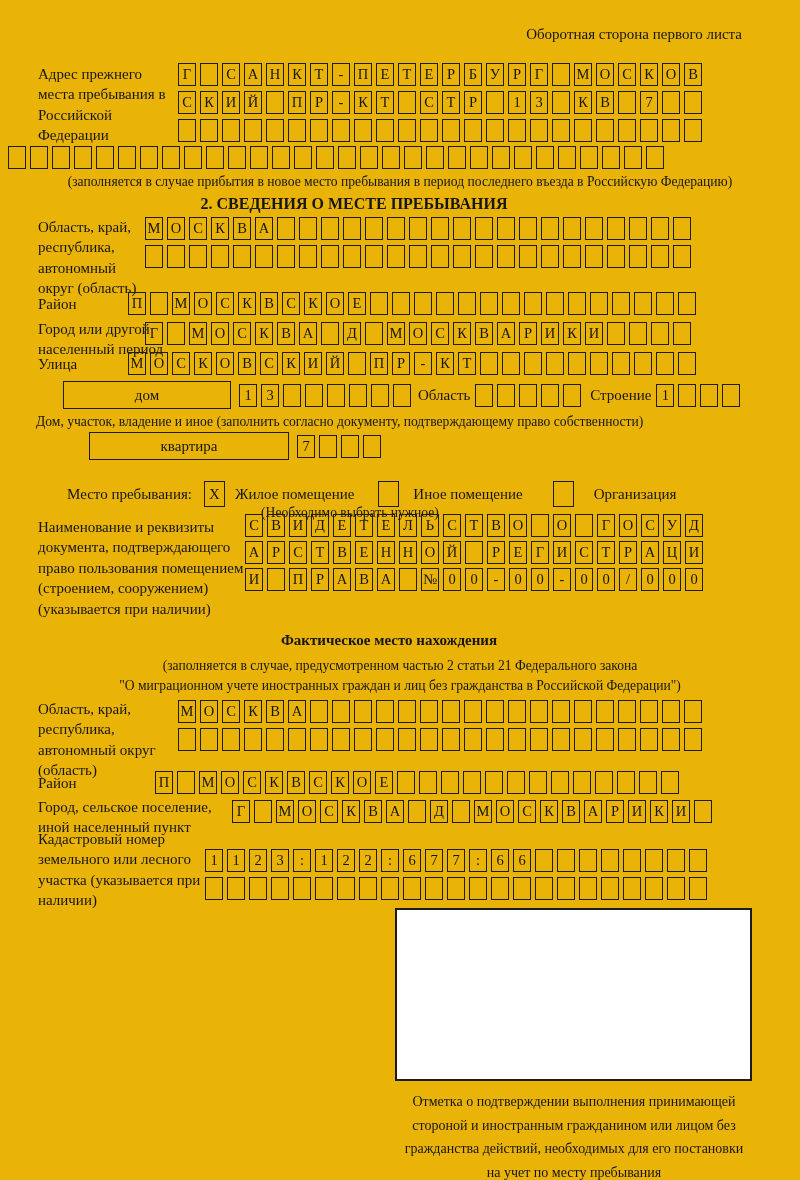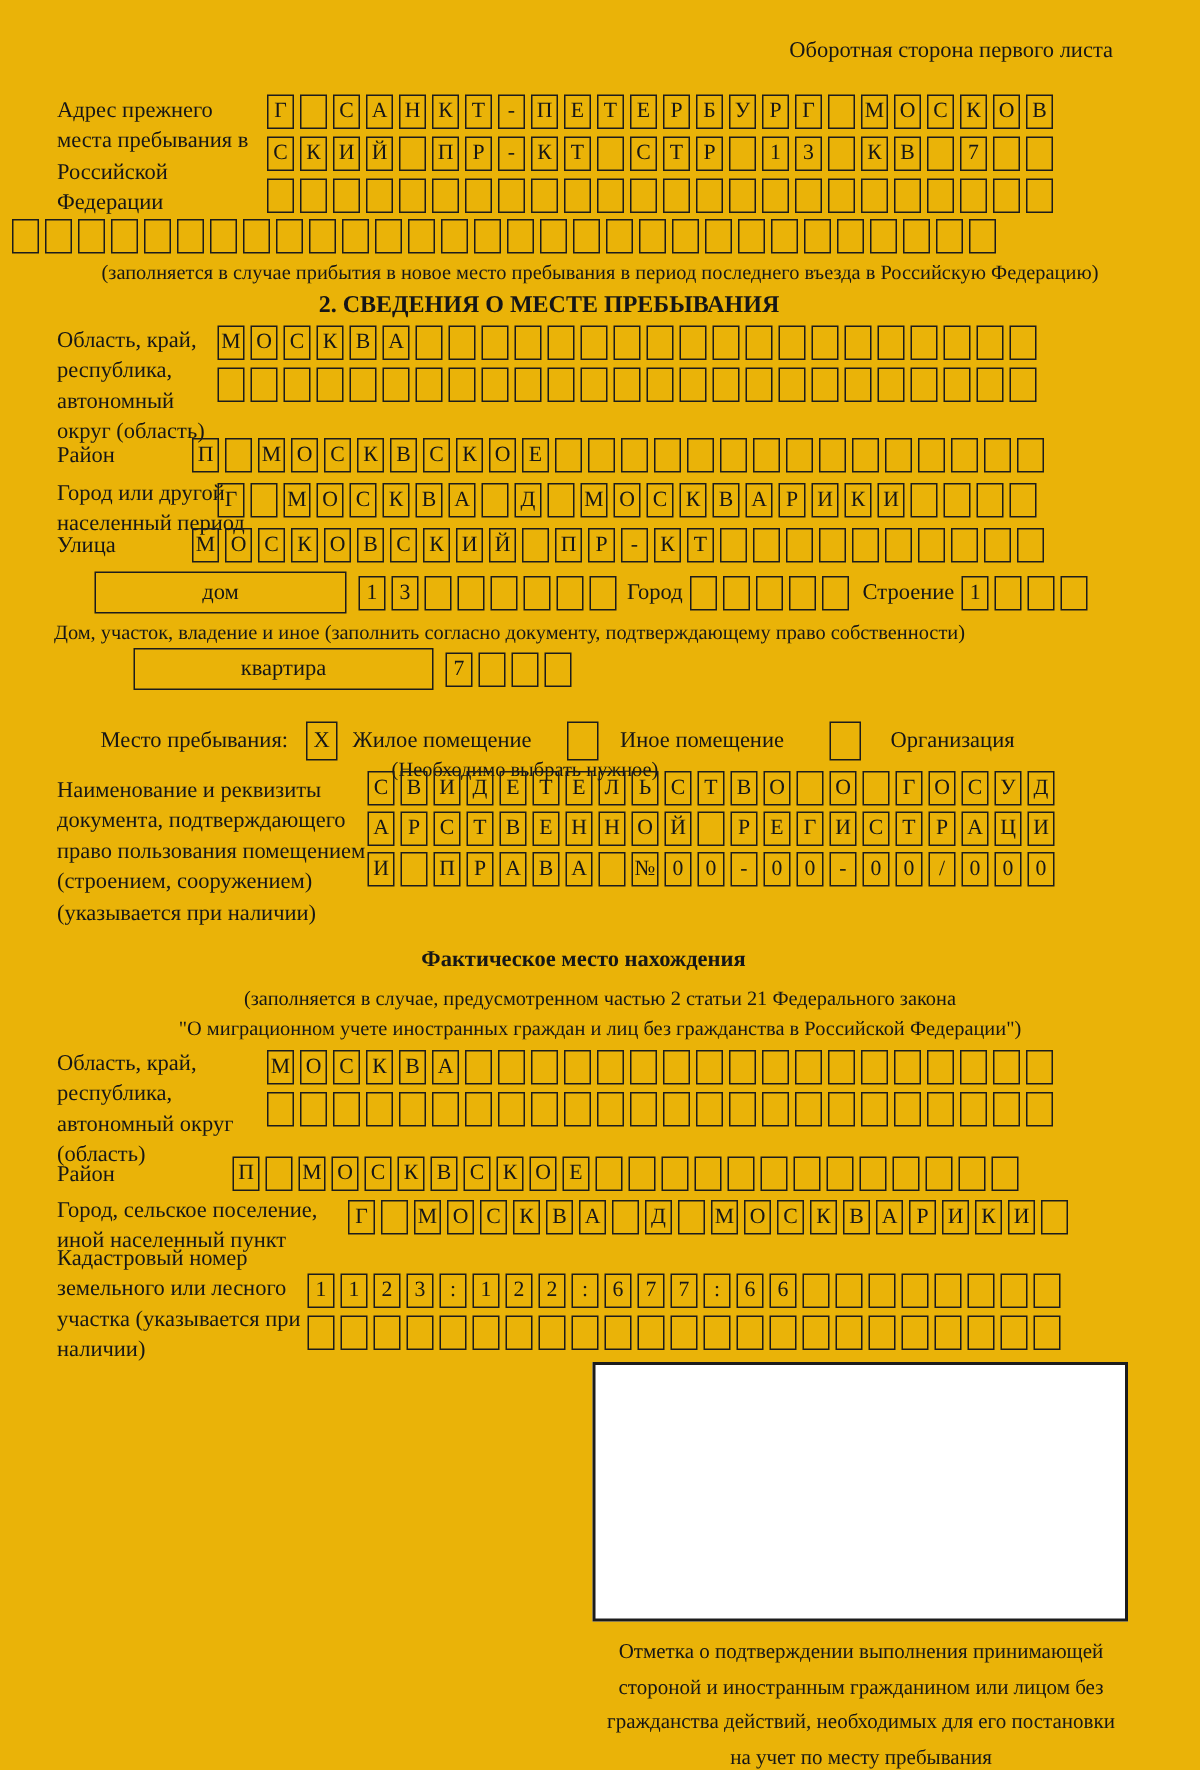--- a/index.html
+++ b/index.html
@@ -145,21 +145,21 @@
       <span class="cb"></span>
       <span class="cb"></span>
       <span class="cb"></span>
       <span class="cb"></span>
       <span class="cb"></span>
       <span class="cb"></span>
       <span class="cb"></span>
     </div>
   <div class="abs cap center" style="left:0; top:173px; width:800px;">(заполняется в случае прибытия в новое место пребывания в период последнего въезда в Российскую Федерацию)</div>
 
-  <div class="abs hd" style="left:12px; top:195px; width:708px;">2. СВЕДЕНИЯ О МЕСТЕ ПРЕБЫВАНИЯ</div>
+  <div class="abs hd" style="left:0; top:195px; width:708px;">2. СВЕДЕНИЯ О МЕСТЕ ПРЕБЫВАНИЯ</div>
 
   <div class="abs lbl" style="left:38px; top:217px; width:112px;">Область, край, республика, автономный округ (область)</div>
   <div class="abs boxes" style="left:145px; top:217px;">
       <span class="cb">М</span>
       <span class="cb">О</span>
       <span class="cb">С</span>
       <span class="cb">К</span>
       <span class="cb">В</span>
       <span class="cb">А</span>
       <span class="cb"></span>
@@ -304,21 +304,21 @@
     <div class="boxes" style="margin-left:8px;">
         <span class="cb">1</span>
         <span class="cb">3</span>
         <span class="cb"></span>
         <span class="cb"></span>
         <span class="cb"></span>
         <span class="cb"></span>
         <span class="cb"></span>
         <span class="cb"></span>
       </div>
-    <div class="lbl" style="margin-left:7px;">Город</div>
+    <div class="lbl" style="margin-left:7px;">Область</div>
     <div class="boxes" style="margin-left:5px;">
         <span class="cb"></span>
         <span class="cb"></span>
         <span class="cb"></span>
         <span class="cb"></span>
         <span class="cb"></span>
       </div>
     <div class="lbl" style="margin-left:9px;">Строение</div>
     <div class="boxes" style="margin-left:5px;">
         <span class="cb">1</span>

